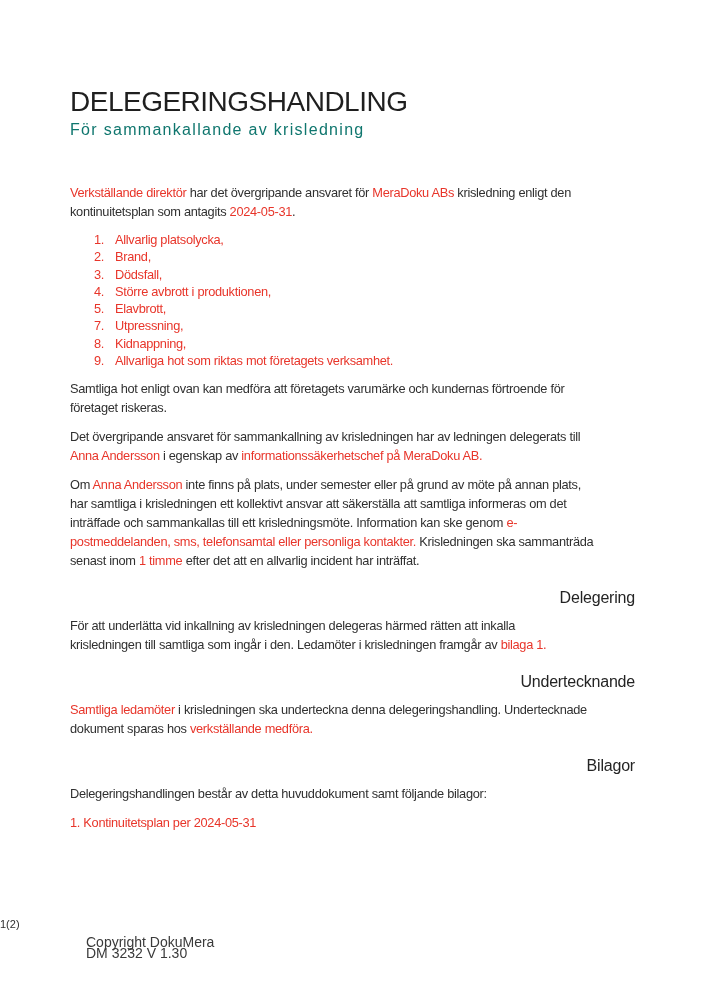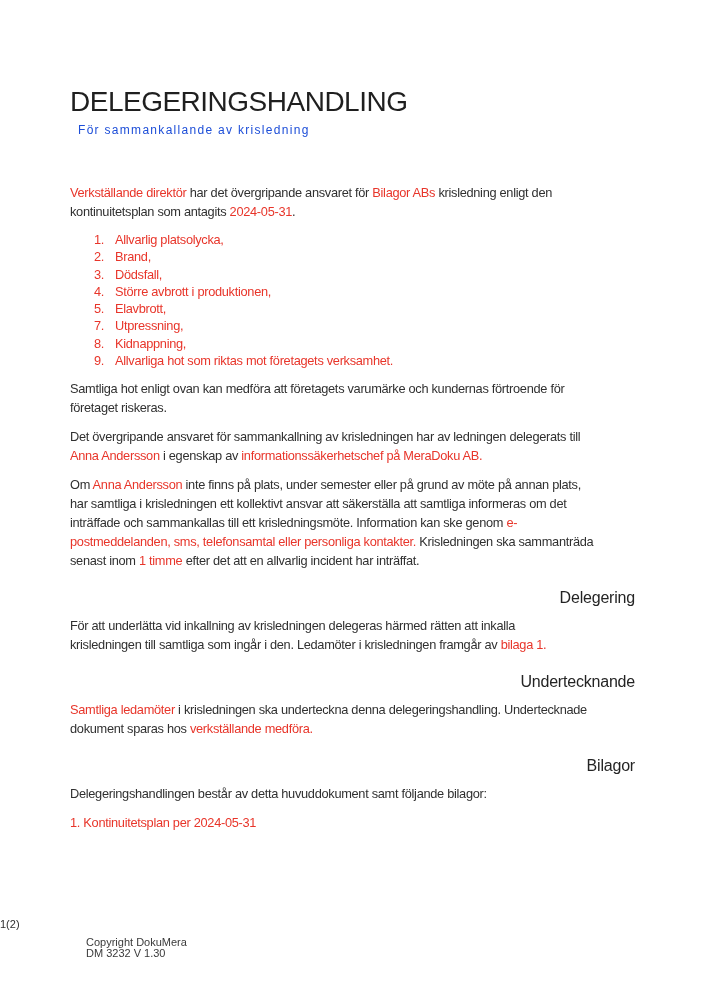--- a/index.html
+++ b/index.html
@@ -21,26 +21,26 @@
   }
   .doc-title {
     margin: 0;
     font-size: 28px;
     font-weight: 400;
     letter-spacing: -0.5px;
     line-height: 32px;
     color: #1f1f1f;
   }
   .doc-subtitle {
-    margin: 4px 0 0 8px;
-    font-size: 12px;
+    margin: 4px 0 0 0;
+    font-size: 16px;
     font-weight: 400;
     letter-spacing: 1.3px;
     line-height: 16px;
-    color: #1d4ed8;
+    color: #0f766e;
   }
   .para {
     margin: 0 0 10px 0;
     font-size: 12.8px;
     letter-spacing: -0.3px;
     line-height: 19px;
     color: #303030;
     white-space: nowrap;
   }
   .para.first-para { margin-top: 45px; }
@@ -71,34 +71,34 @@
     position: absolute;
     left: 0; top: 918px;
     width: 707px;
     text-align: left;
     font-size: 11px;
     color: #2e2e2e;
   }
   .footer-copy {
     position: absolute;
     left: 86px; top: 937px;
-    font-size: 11px;
+    font-size: 14px;
     line-height: 10.5px;
     color: #3a3a3a;
   }
 </style>
 </head>
 <body>
 
 <div class="page">
   <div class="content">
     <h1 class="doc-title">DELEGERINGSHANDLING</h1>
     <div class="doc-subtitle">För sammankallande av krisledning</div>
     <div id="doc-body">
-        <p class="para first-para"><span class="red">Verkställande direktör</span><span> har det övergripande ansvaret för </span><span class="red">Bilagor ABs</span><span> krisledning enligt den</span><br><span>kontinuitetsplan som antagits </span><span class="red">2024-05-31</span><span>.</span></p>
+        <p class="para first-para"><span class="red">Verkställande direktör</span><span> har det övergripande ansvaret för </span><span class="red">MeraDoku ABs</span><span> krisledning enligt den</span><br><span>kontinuitetsplan som antagits </span><span class="red">2024-05-31</span><span>.</span></p>
         <ol class="numlist">
           <li><span class="num">1.</span><span>Allvarlig platsolycka,</span></li>
           <li><span class="num">2.</span><span>Brand,</span></li>
           <li><span class="num">3.</span><span>Dödsfall,</span></li>
           <li><span class="num">4.</span><span>Större avbrott i produktionen,</span></li>
           <li><span class="num">5.</span><span>Elavbrott,</span></li>
           <li><span class="num">7.</span><span>Utpressning,</span></li>
           <li><span class="num">8.</span><span>Kidnappning,</span></li>
           <li><span class="num">9.</span><span>Allvarliga hot som riktas mot företagets verksamhet.</span></li>
         </ol>

